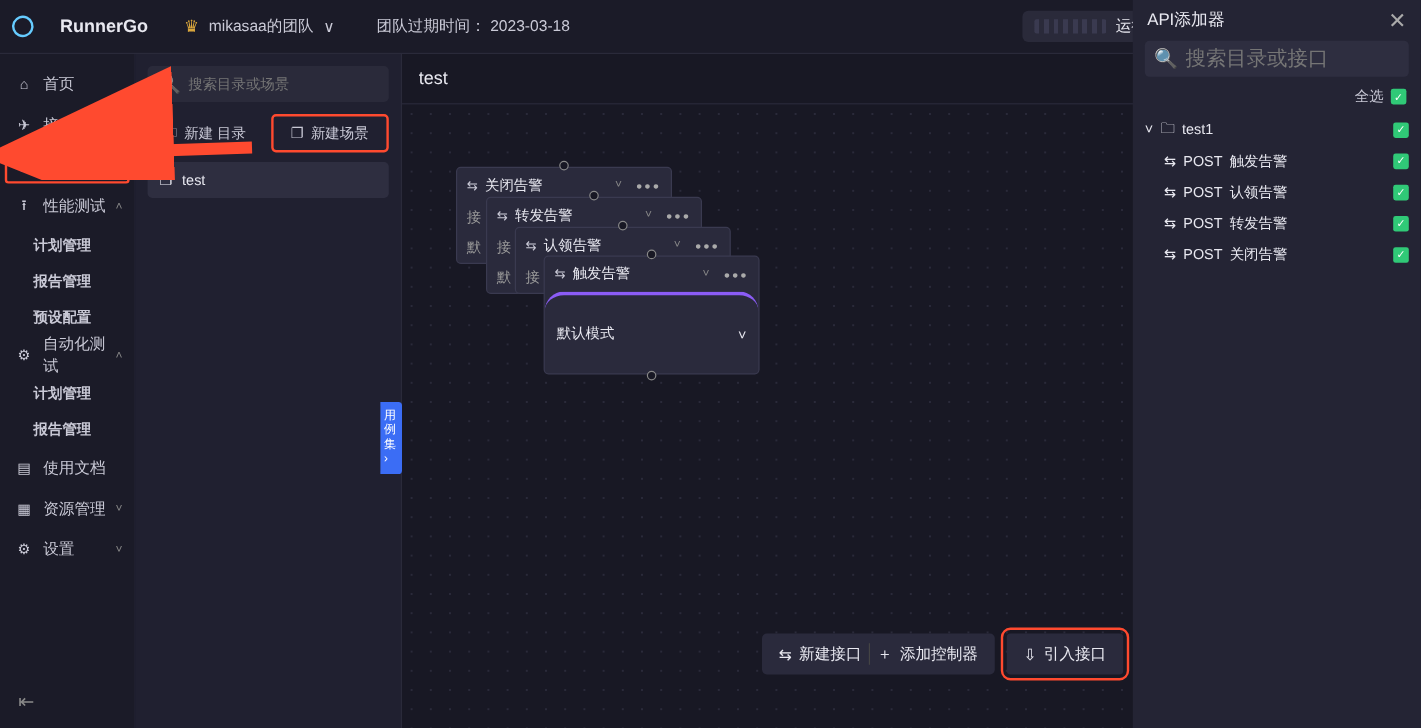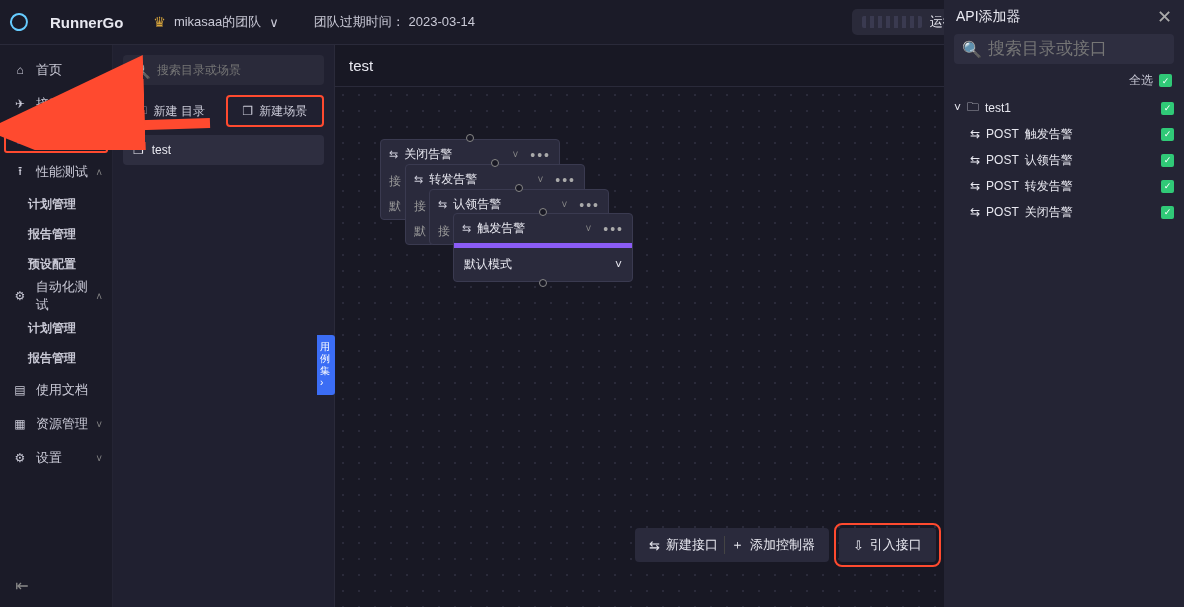--- a/index.html
+++ b/index.html
@@ -48,21 +48,21 @@
 
     .node-card { position: absolute; background: #2a2a3c; border: 1px solid #3a3a50; border-radius: 4px; font-size: 12px; }
     .node-head { display: flex; align-items: center; gap: 6px; padding: 6px 8px; }
     .node-head .ico { font-size: 11px; color: #c9c9d6; }
     .node-head .chev { margin-left: auto; color: #888; font-size: 10px; }
     .node-head .dots { color: #aaa; font-size: 14px; margin-left: 6px; letter-spacing: 2px; }
     .node-top-port { position: absolute; top: -6px; left: 50%; transform: translateX(-50%); width: 8px; height: 8px; border: 1px solid #888; border-radius: 50%; background: #181824; }
     .node-bot-port { position: absolute; bottom: -6px; left: 50%; transform: translateX(-50%); width: 8px; height: 8px; border: 1px solid #888; border-radius: 50%; background: #181824; }
     .weight-row { display: flex; align-items: center; gap: 10px; padding: 6px 10px; border-top: 1px solid #3a3a50; }
     .weight-input { background: #1f1f30; border: 1px solid #3a3a50; border-radius: 3px; padding: 3px 6px; color: #ddd; font-size: 12px; width: 100px; }
-    .mode-row { display: flex; align-items: center; justify-content: space-between; padding: 8px 10px; border-top: 5px solid #8b5cf6; }
+    .mode-row { display: flex; align-items: center; justify-content: space-between; padding: 24px 10px; border-top: 3px solid #8b5cf6; border-radius: 16px; }
 
     
     .float-btns { position: absolute; bottom: 45px; left: 300px; display: flex; gap: 10px; }
     .fbtn { height: 34px; display: flex; align-items: center; gap: 6px; padding: 0 14px; background: #2a2a3c; border-radius: 4px; font-size: 13px; cursor: pointer; }
     .fbtn .vline { width: 1px; height: 18px; background: #444; }
     .fbtn.boxed { outline: 2px solid #ff4a2f; outline-offset: 3px; border-radius: 3px; }
 
     
     .api-panel { position: absolute; right: 0; top: 0; bottom: 0; width: 240px; background: #242434; display: flex; flex-direction: column; z-index: 30; }
     .api-head { height: 34px; display: flex; align-items: center; padding: 0 12px; font-size: 14px; justify-content: space-between; }
@@ -88,21 +88,21 @@
     <span class="logo"></span>
     <span>RunnerGo</span>
   </div>
   <div class="team-area">
     <span class="crown">♛</span>
     <span>mikasaa的团队</span>
     <span>∨</span>
   </div>
   <div class="expire">
     <span>团队过期时间：</span>
-    <span>2023-03-14</span>
+    <span>2023-03-18</span>
   </div>
   <div class="top-right">
     <div class="progress-box">
       <span class="pbars"></span>
       <span>运行中</span>
       <span>（0）</span>
     </div>
     <div class="iconbtn">▭</div>
     <div class="iconbtn">⦿</div>
     <div class="iconbtn">⇩</div>

